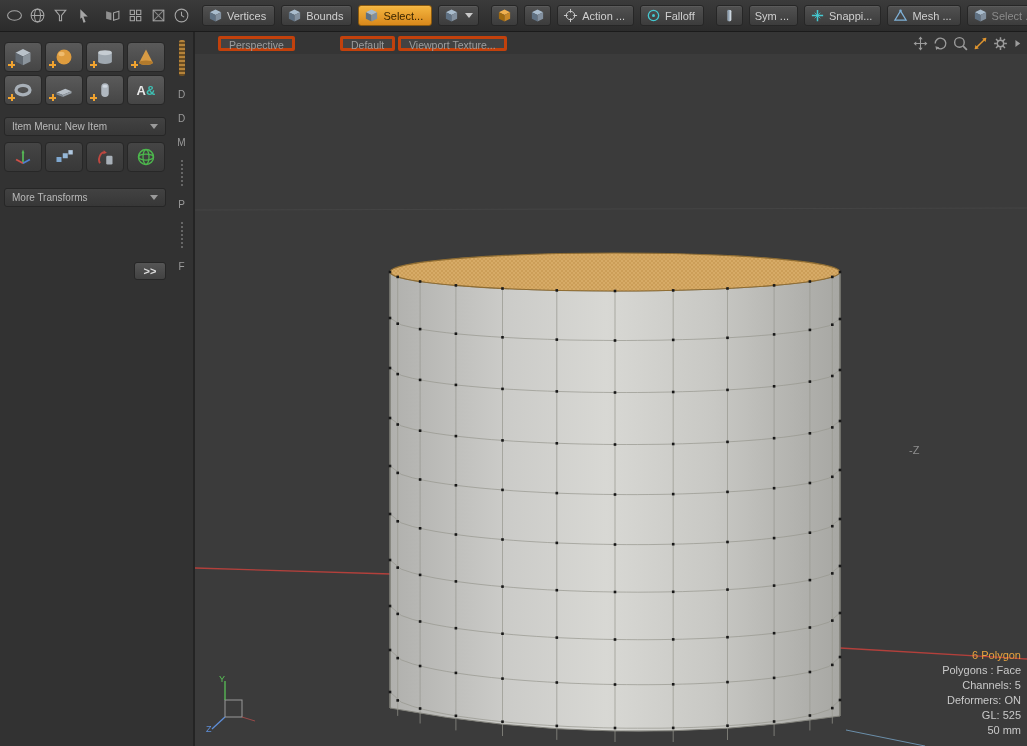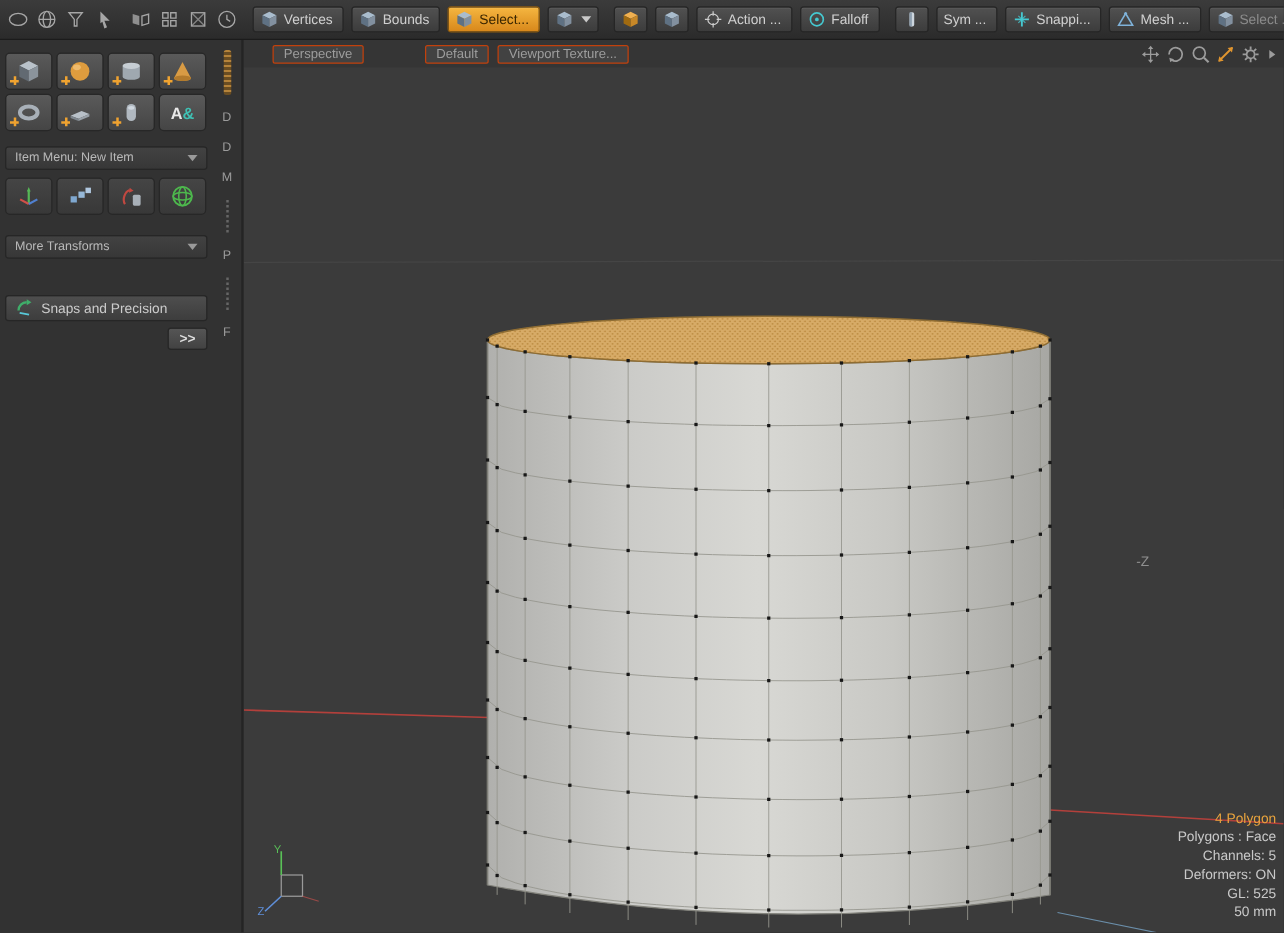--- a/index.html
+++ b/index.html
@@ -51,21 +51,21 @@
   .tab-active{width:6px;height:36px;margin-top:8px;border-radius:2px;
     background:repeating-linear-gradient(to bottom,#b5833a 0 2px,#6a4d22 2px 4px)}
   .tab-letter{color:#9b9b9b;font-size:10px;margin-top:13px;cursor:pointer}
   .vdots{height:26px;margin-top:12px;border-left:2px dotted #666666}
 
   
   .viewport{position:absolute;left:195px;top:32px;width:832px;height:714px;background:#3b3b3b;overflow:hidden}
   #scene{position:absolute;left:0;top:0;width:832px;height:714px}
   .vp-header{position:absolute;left:0;top:0;width:100%;height:22px;background:rgba(0,0,0,.10)}
   .vp-chip{position:absolute;top:4px;height:15px;line-height:13px;font-size:10.5px;color:#9d9d9d;
-    background:#424242;border:1px solid #c2410c;border-radius:2px;padding:0 8px;cursor:pointer;white-space:nowrap}
+    background:#424242;border:3px solid #c2410c;border-radius:2px;padding:0 8px;cursor:pointer;white-space:nowrap}
   .vp-tools{position:absolute;right:4px;top:3px;display:flex;align-items:center;gap:3px}
   .vp-tools .vti{width:17px;height:17px;color:#9c9c9c;cursor:pointer}
   .vp-tools .vti.orange{color:#e0952f}
   .vp-tools svg{width:100%;height:100%}
   .axis-label{position:absolute;left:714px;top:412px;color:#8f8f8f;font-size:11px}
   .vp-status{position:absolute;right:6px;bottom:8px;text-align:right;font-size:11px;line-height:15px;color:#c9c9c9}
   .vp-status .sel{color:#e8a33d}
   #gizmo{position:absolute;left:10px;bottom:12px;width:62px;height:62px}
 </style>
 </head>
@@ -409,26 +409,20 @@
           <use href="#s-twire"></use>
         </svg>
       </button>
   </div>
 
   <div class="dd" style="top:156px">
     <span>More Transforms</span>
     <span class="caret-dn"></span>
   </div>
 
-  <button class="snapsbtn">
-    <svg>
-        <use href="#s-snapbig"></use>
-      </svg>
-    <span>Snaps and Precision</span>
-  </button>
 
   <button class="morebtn">&gt;&gt;</button>
 </div>
 
 <div class="tabstrip">
   <span class="tab-active"></span>
   <span class="tab-letter">D</span>
   <span class="tab-letter">D</span>
   <span class="tab-letter">M</span>
   <span class="vdots"></span>
@@ -648,20 +642,20 @@
   <svg id="gizmo" viewBox="0 0 62 62">
     <rect x="20" y="28" width="17" height="17" fill="none" stroke="#9a9a9a" stroke-width="1"></rect>
     <line x1="20" y1="28" x2="20" y2="9" stroke="#59c157" stroke-width="1.3"></line>
     <line x1="20" y1="45" x2="7" y2="57" stroke="#5f8fd9" stroke-width="1.3"></line>
     <line x1="37" y1="45" x2="50" y2="49" stroke="#c0504d" stroke-width="1" opacity=".7"></line>
     <text x="14" y="10" fill="#59c157" font-size="9" font-family="Liberation Sans, sans-serif">Y</text>
     <text x="1" y="60" fill="#5f8fd9" font-size="9" font-family="Liberation Sans, sans-serif">Z</text>
   </svg>
 
   <div class="vp-status">
-    <div class="sel">4 Polygon</div>
+    <div class="sel">6 Polygon</div>
     <div>Polygons : Face</div>
     <div>Channels: 5</div>
     <div>Deformers: ON</div>
     <div>GL: 525</div>
     <div>50 mm</div>
   </div>
 </div>
 
 </body></html>

